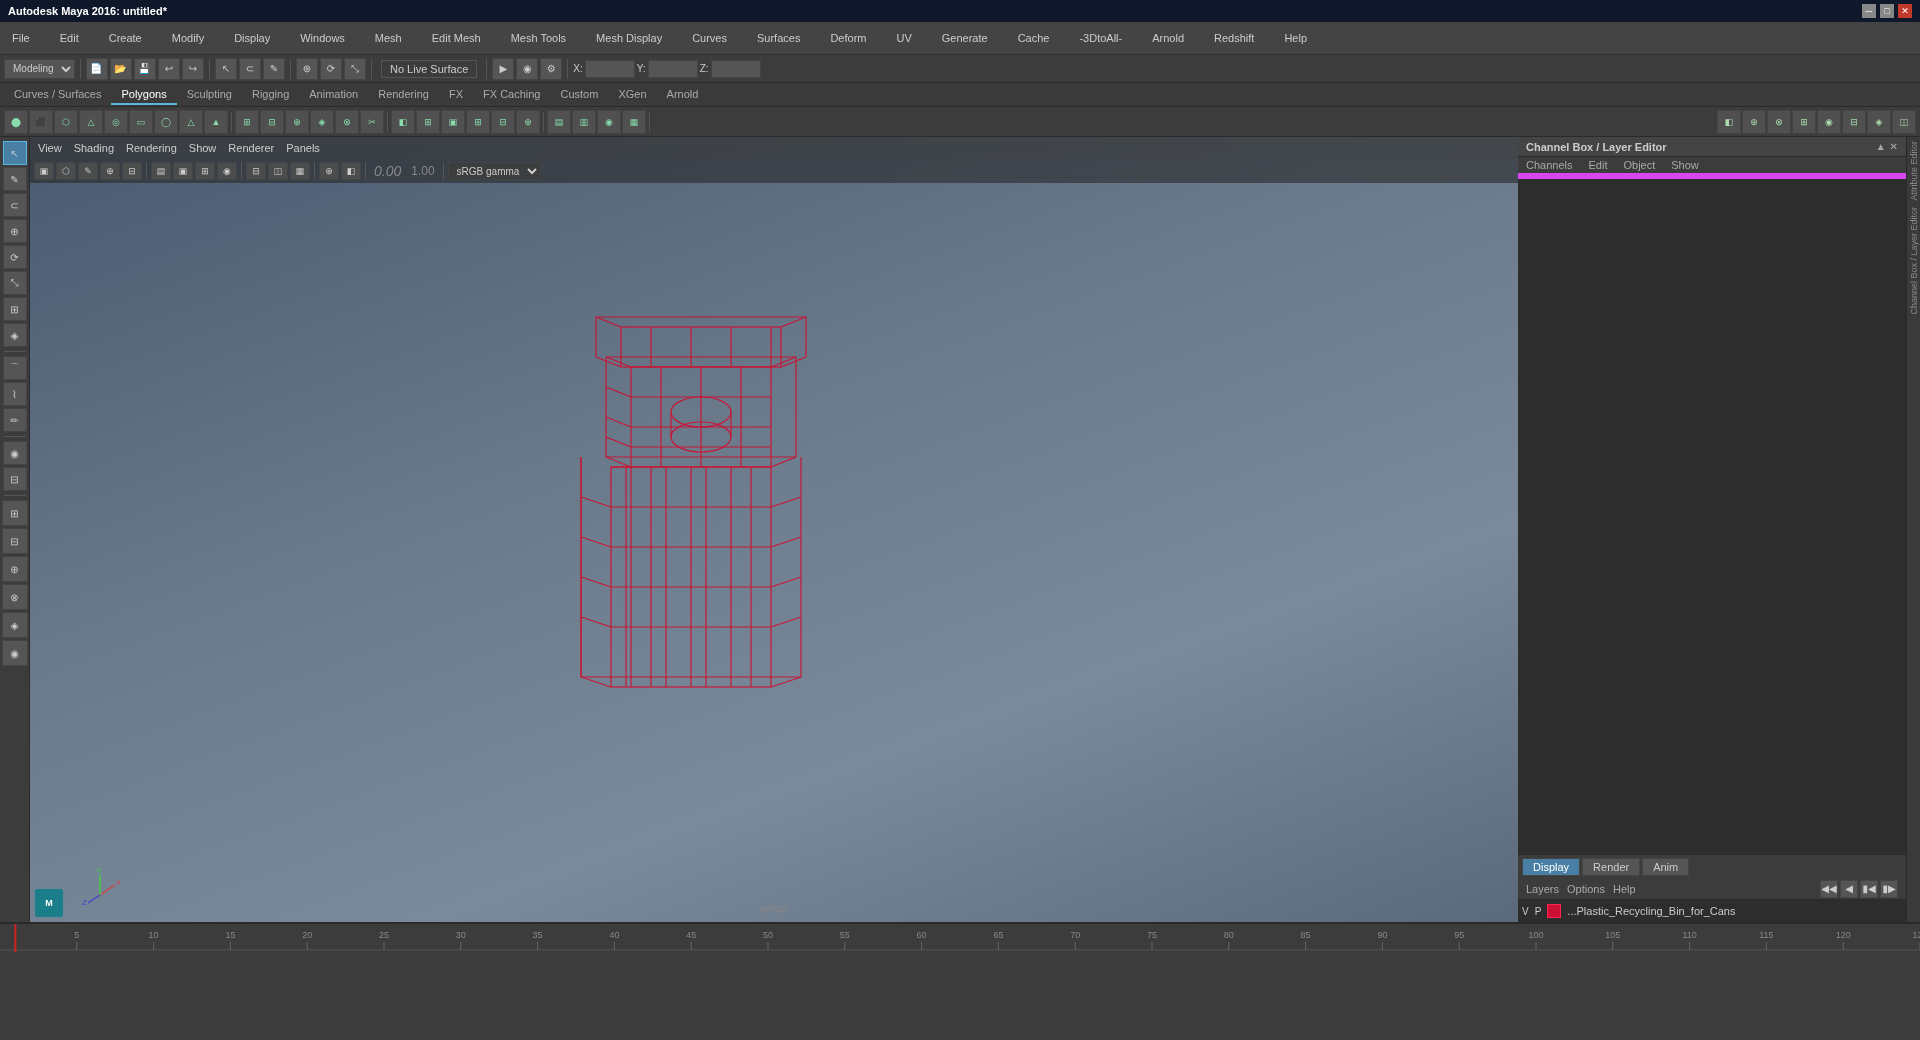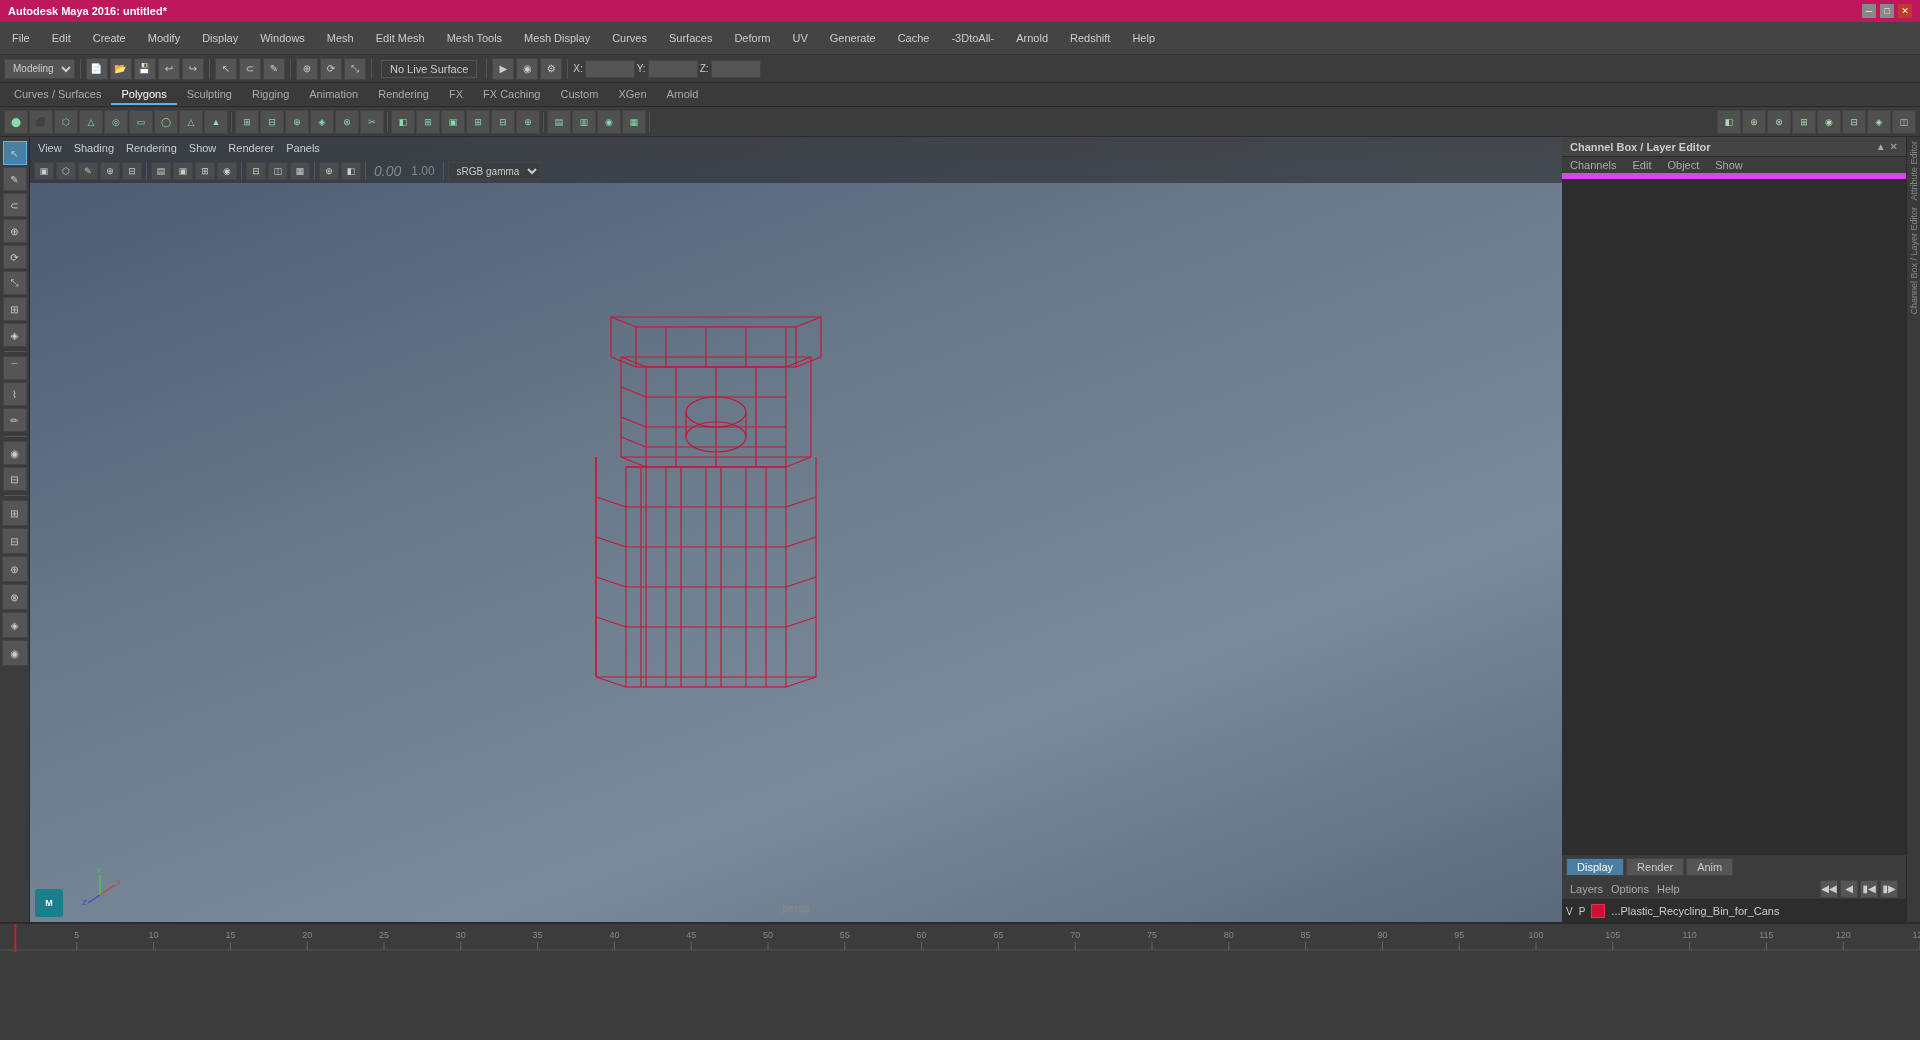--- a/index.html
+++ b/index.html
@@ -10,21 +10,21 @@
       font-family: 'Arial', sans-serif;
       font-size: 11px;
       color: #cccccc;
       overflow: hidden;
       user-select: none;
     }
 
     
     #title-bar {
       height: 22px;
-      background: #be185d;
+      background: #0f172a;
       display: flex;
       align-items: center;
       padding: 0 8px;
       justify-content: space-between;
     }
     #title-bar .title-text {
       color: white;
       font-size: 11px;
       font-weight: bold;
     }
@@ -45,21 +45,21 @@
       justify-content: center;
     }
 
     
     #menu-bar {
       height: 22px;
       background: #444;
       display: flex;
       align-items: center;
       padding: 16px 4px;
-      gap: 6px;
+      gap: 14px;
       border-bottom: 1px solid #333;
     }
     .menu-item {
       padding: 2px 8px;
       color: #ccc;
       cursor: pointer;
       font-size: 11px;
     }
 
     
@@ -424,21 +424,21 @@
       display: flex;
       flex: 1;
       overflow: hidden;
     }
     #viewport-container {
       flex: 1;
       position: relative;
       overflow: hidden;
     }
     #right-column {
-      width: 358px;
+      width: 402px;
       display: flex;
       background: #7f1d1d;
     }
     #right-main {
       flex: 1;
       display: flex;
       flex-direction: column;
     }
     #right-strip {
       width: 14px;

